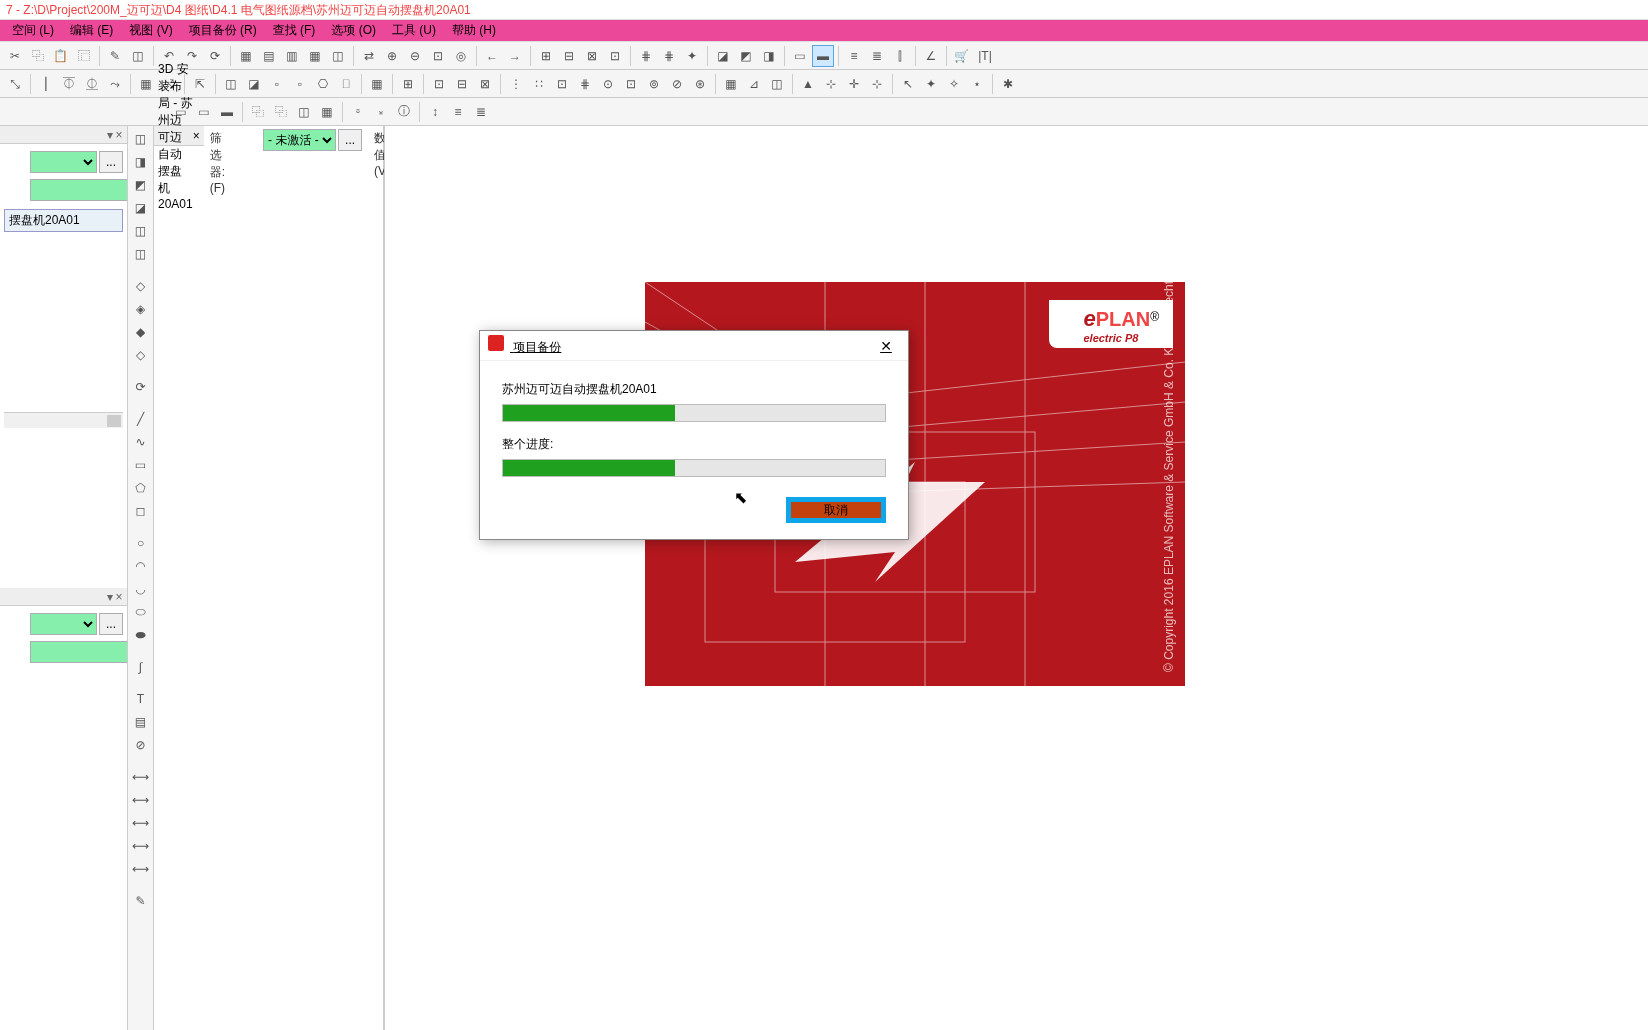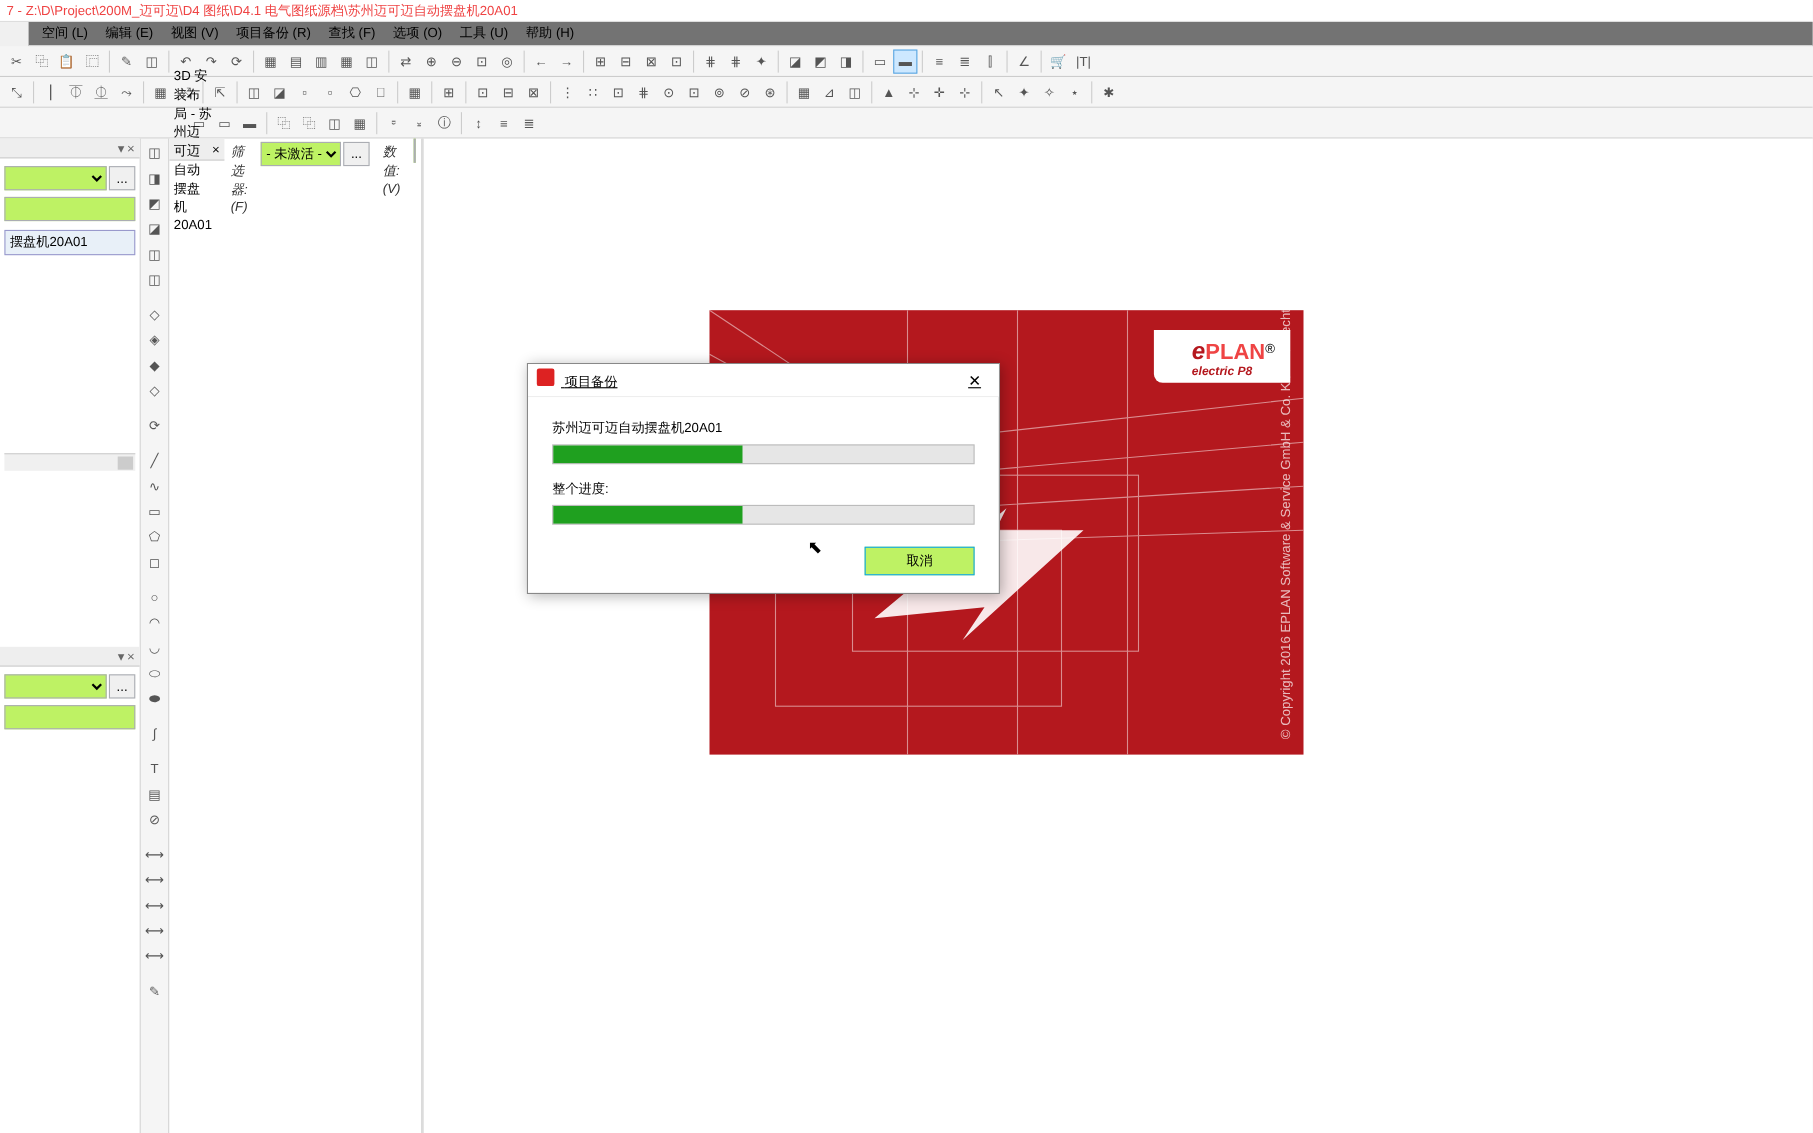--- a/index.html
+++ b/index.html
@@ -1,55 +1,55 @@
 <!DOCTYPE html>
 <html><head>
 <meta charset="utf-8">
 <style>
 * { box-sizing: border-box; margin: 0; padding: 0; font-family: "Microsoft YaHei", "Segoe UI", Tahoma, sans-serif; font-size: 12px; }
 body { background: #f0f0f0; overflow: hidden; width: 1648px; height: 1030px; position: relative; }
 .titlebar { height: 20px; background: #fff; padding: 2px 6px; color: #ef4444; border-bottom: 1px solid #ddd; }
-.menubar { height: 22px; background: #737373; display: flex; align-items: center; padding: 0 4px; border-bottom: 1px solid #ddd; margin-left: 26px; }
+.menubar { height: 22px; background: #ec4899; display: flex; align-items: center; padding: 0 4px; border-bottom: 1px solid #ddd; }
 .menubar span { padding: 2px 8px; cursor: default; }
 .toolbar { height: 28px; background: #f5f5f5; border-bottom: 1px solid #ccc; display: flex; align-items: center; padding: 0 4px; gap: 1px; }
 .tbtn { width: 22px; height: 22px; display: inline-flex; align-items: center; justify-content: center; color: #555; border: 1px solid transparent; }
 .tbtn.active { background: #cde8ff; border-color: #5aa6e0; }
 .tsep { width: 1px; height: 20px; background: #ccc; margin: 0 3px; }
 .main-area { position: absolute; top: 126px; bottom: 0; left: 0; right: 0; display: flex; }
 .panel-left { width: 128px; background: #fff; border-right: 1px solid #ccc; display: flex; flex-direction: column; }
 .panel-header { height: 18px; background: #eee; border-bottom: 1px solid #ccc; display: flex; align-items: center; justify-content: flex-end; padding: 0 2px; font-size: 10px; color: #666; }
 .panel-close { width: 12px; text-align: center; cursor: default; }
 .panel-body { flex: 1; padding: 4px; overflow: hidden; }
 .combo-row { display: flex; gap: 2px; margin: 3px 0; }
-.combo { flex: 1; height: 22px; border: 1px solid #abadb3; background: #bef264; }
+.combo { flex: 1; height: 22px; border: 1px solid #abadb3; background: #86efac; margin-left: 26px; }
 .sq-btn { width: 24px; height: 22px; border: 1px solid #abadb3; background: #f0f0f0; text-align: center; line-height: 20px; }
 .tree-item { padding: 2px 4px; white-space: nowrap; overflow: hidden; }
 .vtoolbar { width: 26px; background: #f5f5f5; border-right: 1px solid #ccc; display: flex; flex-direction: column; align-items: center; padding: 2px 0; gap: 1px; }
 .vbtn { width: 22px; height: 22px; display: flex; align-items: center; justify-content: center; color: #555; }
 .center-panel { width: 230px; background: #fff; border-right: 1px solid #ccc; display: flex; flex-direction: row; }
 .tab-header { height: 20px; background: #eee; border-bottom: 1px solid #ccc; display: flex; align-items: center; padding: 0 4px; font-size: 11px; justify-content: space-between; }
-.filter-label { padding: 4px 6px 2px; color: #333; font-style: italic; }
+.filter-label { padding: 4px 6px 2px; color: #333; }
 .tree-area { flex: 1; border: 1px solid #abadb3; margin: 16px; background: #fff; padding: 4px; }
 .canvas { flex: 1; background: #fff; border-left: 1px solid #ccc; position: relative; overflow: hidden; }
 .splash-bg { position: absolute; left: 260px; top: 156px; width: 540px; height: 404px; background: #b4181e; }
 .splash-logo { position: absolute; right: 12px; top: 18px; background: #fff; padding: 6px 14px 4px 34px; border-radius: 0 0 0 8px; }
 .logo-e { font-style: italic; font-weight: bold; font-size: 22px; color: #b4181e; }
 .logo-plan { font-weight: bold; font-size: 20px; color: #ef4444; }
 .logo-sub { font-size: 11px; color: #b4181e; font-style: italic; font-weight: bold; }
 .splash-lines { position: absolute; inset: 0; }
 .dialog { position: absolute; left: 479px; top: 330px; width: 430px; background: #fff; border: 1px solid #888; box-shadow: 2px 2px 12px rgba(0,0,0,0.3); }
 .dialog-title { height: 30px; display: flex; align-items: center; justify-content: space-between; padding: 0 8px; background: #fff; border-bottom: 1px solid #eee; text-decoration: underline; }
 .dlg-icon { width: 16px; height: 16px; background: #d22; display: inline-block; margin-right: 6px; border-radius: 2px; }
 .dlg-close { width: 28px; height: 22px; text-align: center; line-height: 22px; font-size: 14px; }
 .dialog-body { padding: 14px 22px 16px; }
 .dlg-label { margin: 6px 0 6px; font-size: 12px; }
 .progress { height: 18px; border: 1px solid #bcbcbc; background: #e6e6e6; margin-bottom: 14px; }
 .progress-fill { height: 100%; background: #1fa01f; }
 .dlg-buttons { text-align: right; padding-top: 6px; }
-.dlg-btn { width: 100px; height: 26px; border: 1px solid #0ea5e9; background: #bef264; }
+.dlg-btn { width: 100px; height: 26px; border: 5px solid #0ea5e9; background: #c2410c; }
 .bottom-tabs { position: absolute; bottom: 0; left: 0; height: 22px; display: flex; border-top: 1px solid #ccc; background: #f5f5f5; }
 .btab { padding: 2px 12px; border: 1px solid #ccc; border-bottom: none; background: #14b8a6; margin-right: -1px; }
 .btab.inactive { background: #eee; }
 .scroll-h { position: absolute; bottom: 0; left: 0; right: 20px; height: 16px; background: #f0f0f0; border-top: 1px solid #ccc; }
 .scroll-thumb-h { position: absolute; right: 2px; top: 2px; width: 14px; height: 12px; background: #ccc; }
 .cursor-arrow { position: absolute; left: 734px; top: 488px; font-size: 16px; color: #000; pointer-events: none; }
 </style>
 </head>
 <body>
 

